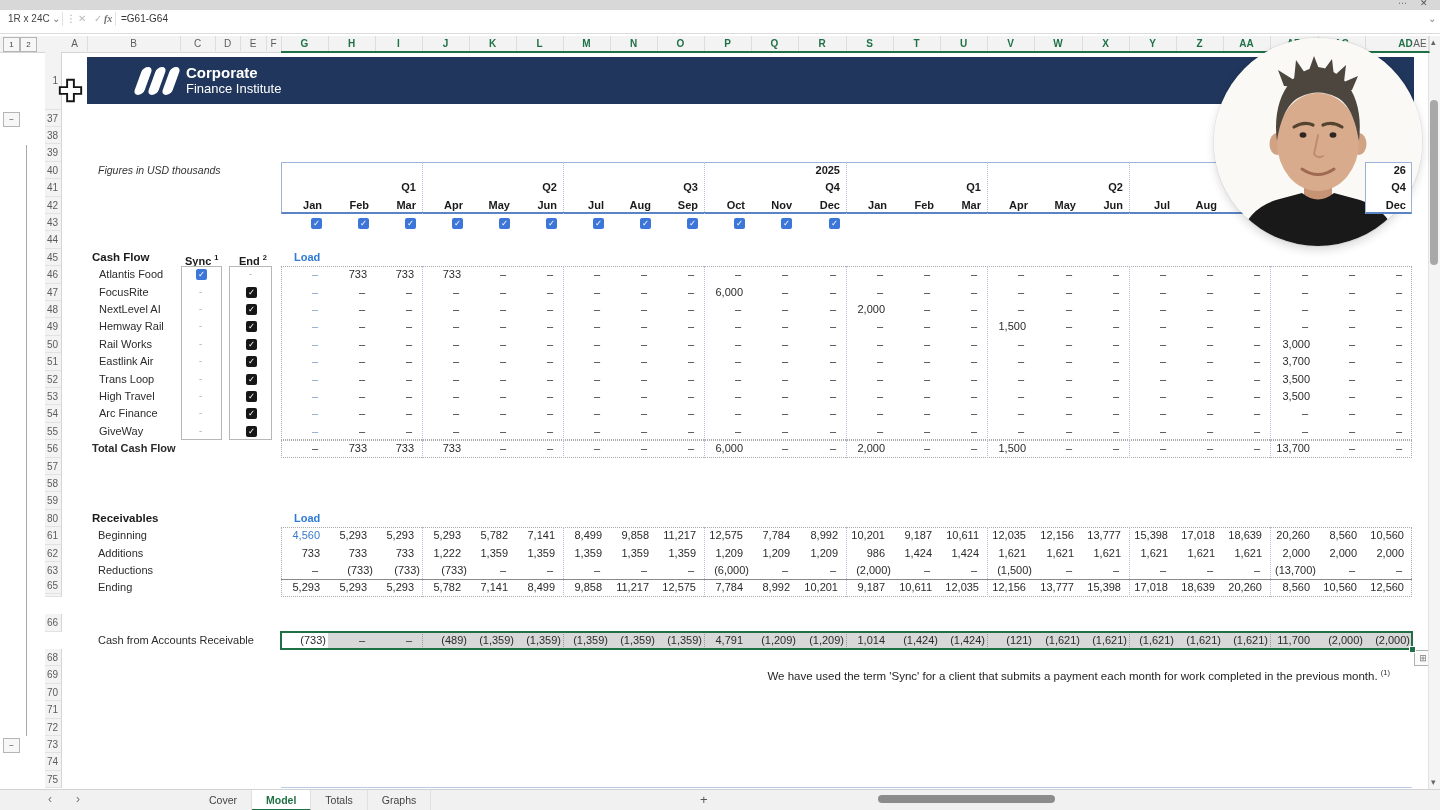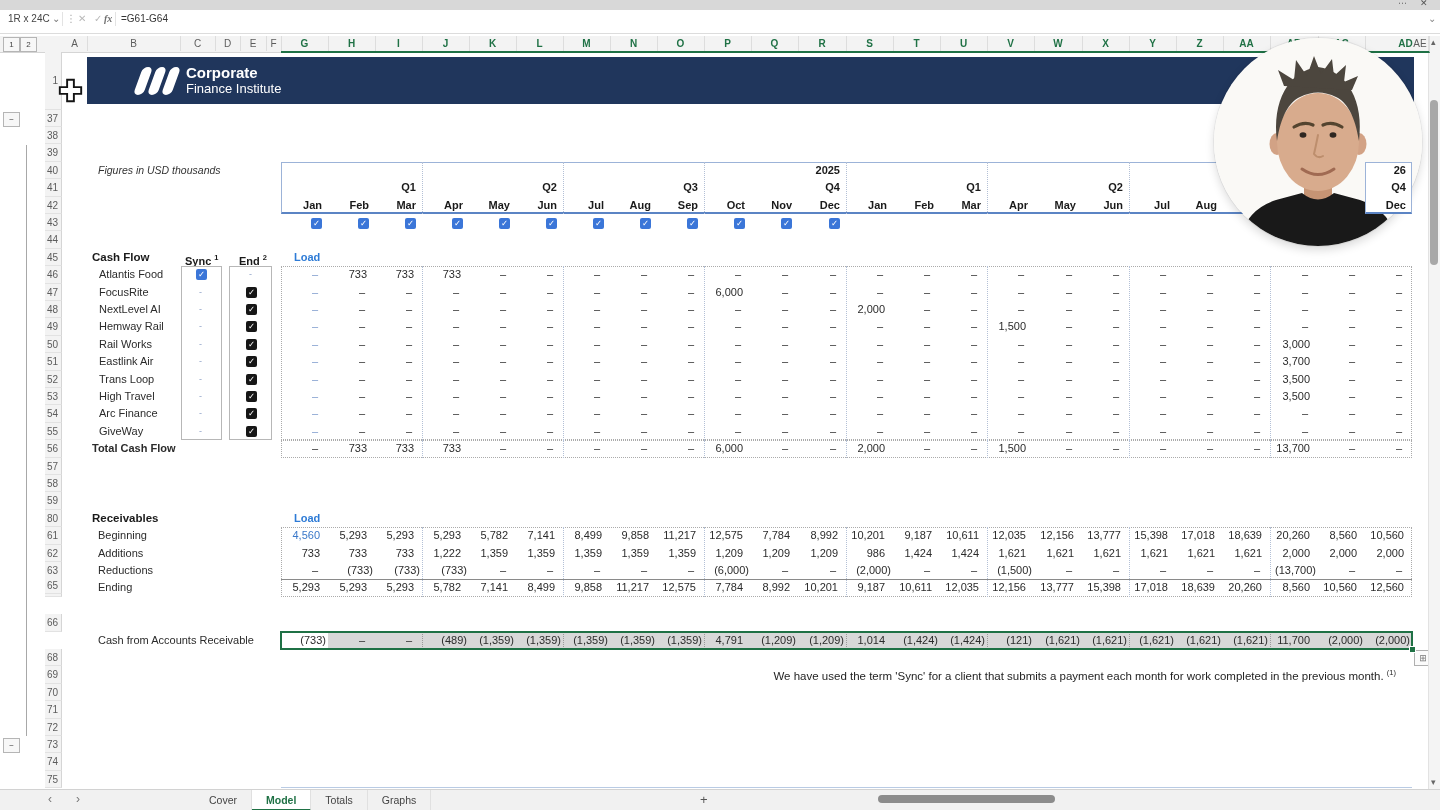--- a/index.html
+++ b/index.html
@@ -64,21 +64,21 @@
   .cb{position:absolute;width:11px;height:11px;border-radius:2px;color:#fff;font-size:8.5px;
       line-height:11px;text-align:center;}
   .cb.blue{background:var(--checkbox_blue);}
   .cb.black{background:var(--checkbox_black);}
   .mark-dash{position:absolute;font-size:9px;color:#8fa3c8;line-height:17.4px;height:17.4px;}
   
   .selfill{background:var(--selection_gray);}
   .selborder{border:2px solid var(--green);background:transparent;}
   .handle{background:var(--green);border:1px solid #fff;width:5px;height:5px;}
   
-  .footnote{position:absolute;right:44px;font-size:11.5px;color:#1f1f1f;white-space:nowrap;}
+  .footnote{position:absolute;right:50px;font-size:11.5px;color:#1f1f1f;white-space:nowrap;}
   .qa-btn{left:1414px;top:650px;width:16px;height:14px;background:#fbfbfb;border:1px solid #b0b0b0;
           font-size:9px;color:#777;text-align:center;line-height:14px;}
   
   .tabbar{left:0;top:789px;width:1440px;height:21px;background:#f1f1f1;border-top:1px solid #d2d2d2;}
   .tabnav{position:absolute;top:2px;font-size:12px;color:#777;}
   .tabs{position:absolute;left:195px;top:0;height:21px;display:flex;}
   .tab{padding:0 14px;font-size:10.5px;color:#444;line-height:20px;border-right:1px solid #e0e0e0;}
   .tab.active{color:var(--green);font-weight:bold;background:#fff;border-bottom:2.5px solid var(--green);box-sizing:border-box;}
   .addsheet{position:absolute;left:700px;top:0;font-size:13px;color:#555;line-height:20px;}
   

